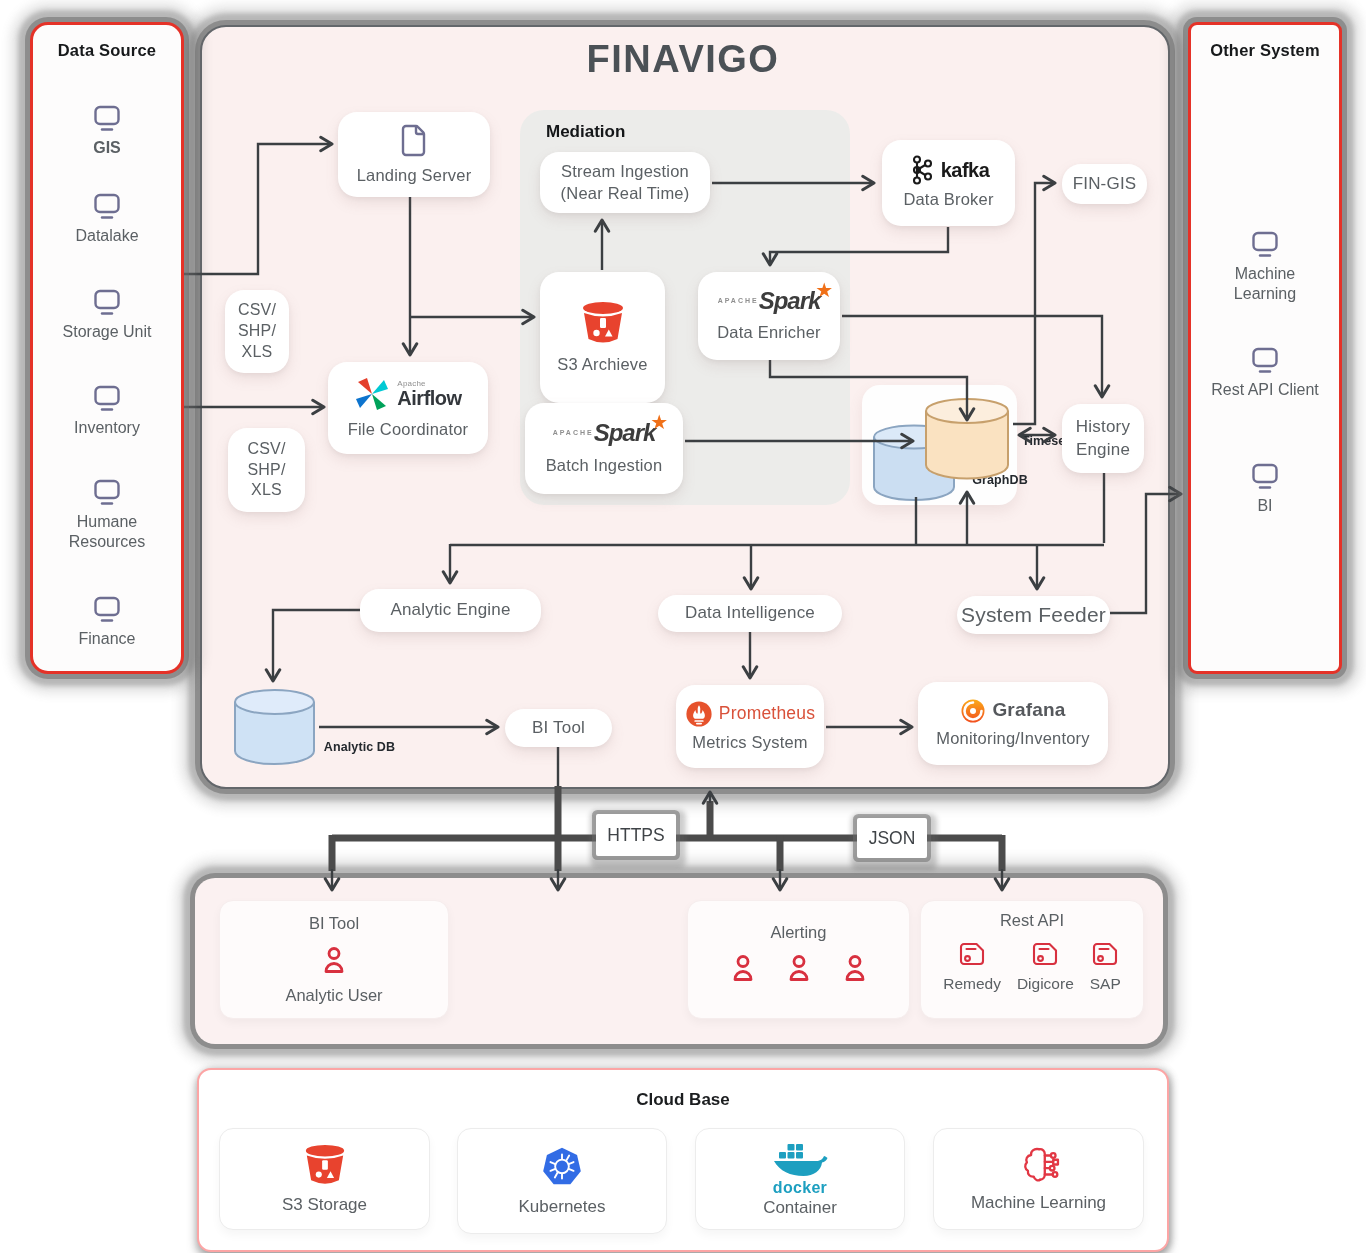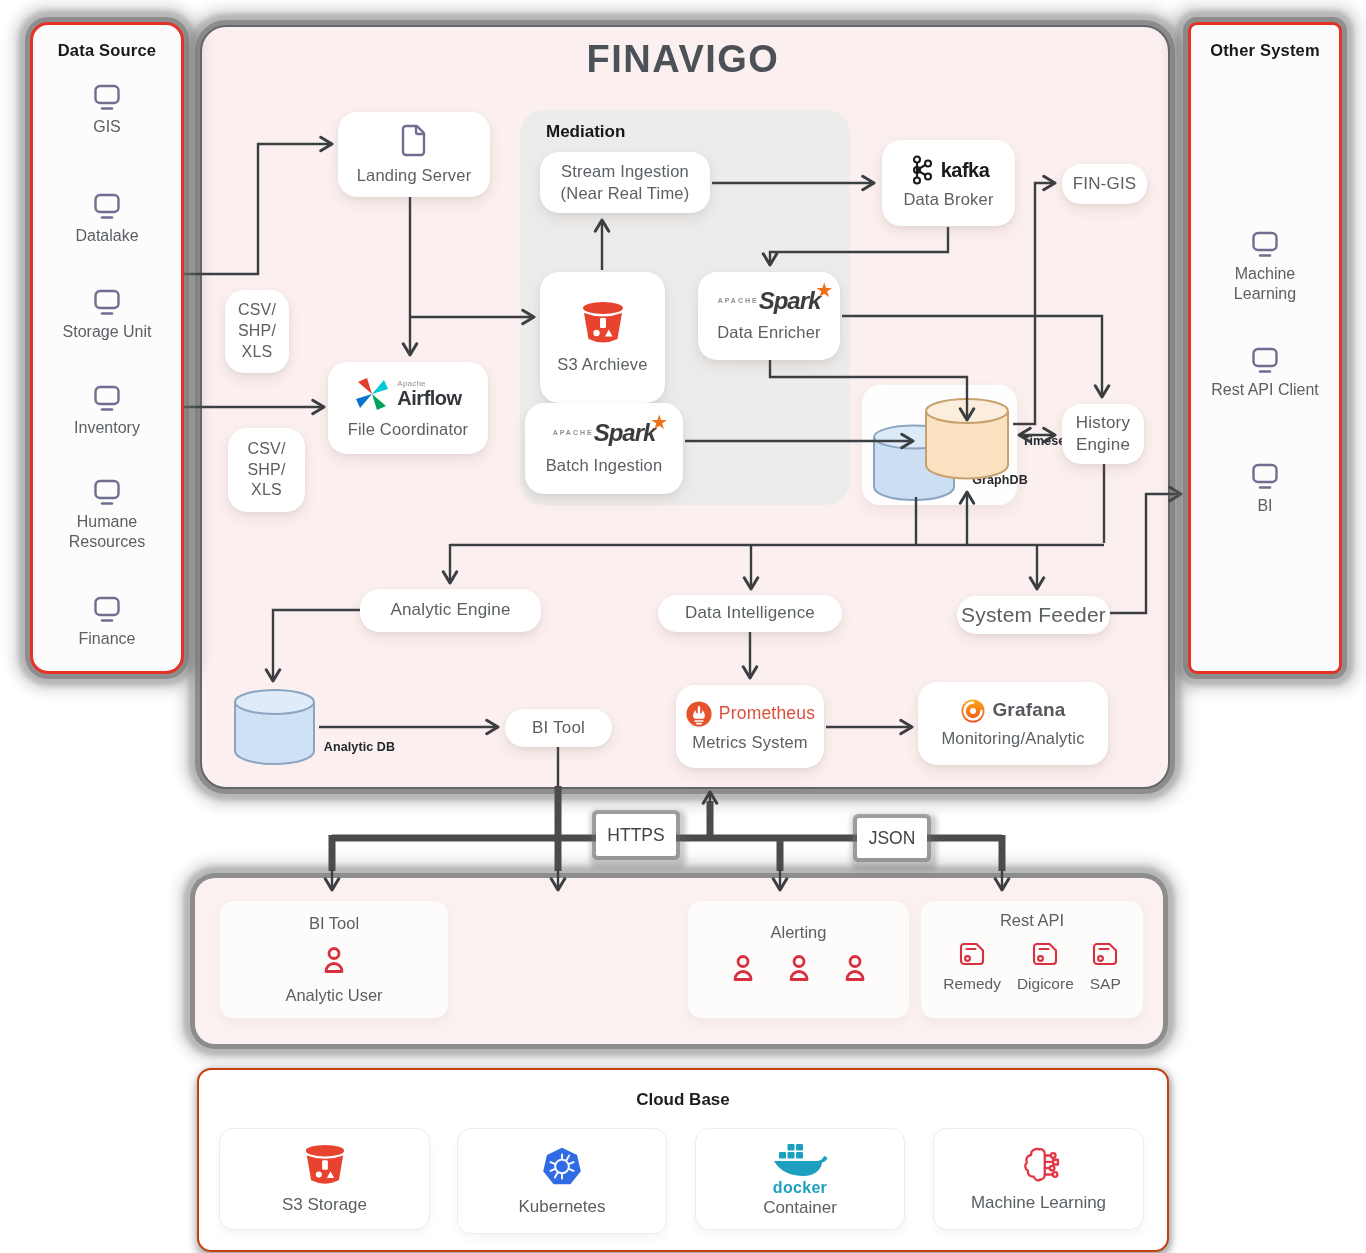--- a/index.html
+++ b/index.html
@@ -46,21 +46,21 @@
   
   .section-pink{background:#fbf1f1;border-radius:20px;}
   .ccard{position:absolute;background:#fefbfb;border:1px solid #f6eded;border-radius:14px;
          box-shadow:0 4px 10px rgba(0,0,0,.04);display:flex;flex-direction:column;
          align-items:center;color:#5b6064;font-size:16.5px;}
   .ccard .ctitle{margin-top:13px;}
   .ccard .cuser{margin-bottom:13px;}
   .iconrow{display:flex;align-items:center;justify-content:center;gap:30px;}
   .apicol{display:flex;flex-direction:column;align-items:center;gap:7px;font-size:15.5px;}
   
-  .cloud{background:#ffffff;border:2px solid #c2410c;border-radius:14px;
+  .cloud{background:#ffffff;border:2px solid #fca5a5;border-radius:14px;
          box-shadow:0 5px 8px 1px rgba(90,90,90,.5),3px 0 6px rgba(90,90,90,.25);}
   .cloud-title{position:absolute;top:20px;left:0;right:0;text-align:center;
                font-weight:bold;font-size:17px;color:#1b1d1f;}
   .kcard{position:absolute;background:#ffffff;border:1.5px solid #ececec;border-radius:14px;
          box-shadow:0 5px 10px rgba(0,0,0,.04);display:flex;flex-direction:column;
          align-items:center;justify-content:center;gap:8px;color:#5b6064;font-size:17px;}
   .docker-word{font-size:16px;font-weight:bold;color:#1d9fc0;letter-spacing:.3px;line-height:.9;}
   svg.arrows{position:absolute;left:0;top:0;pointer-events:none;}
 </style>
 </head>
@@ -240,21 +240,21 @@
 
   <div class="node" style="left:525px;top:403px;width:158px;height:91px;gap:10px;">
     <div class="sparkwrap">
       <span class="sp-apache">APACHE</span>
       <span class="sp-word">Spark</span>
       <span class="sp-star">★</span>
     </div>
     <span class="nlabel">Batch Ingestion</span>
   </div>
 
-  <div class="node" style="left:1062px;top:404px;width:82px;height:60px;font-size:17px;padding:0 4px;box-sizing:border-box;">
+  <div class="node" style="left:1062px;top:404px;width:82px;height:69px;font-size:17px;padding:0 4px;box-sizing:border-box;">
     <span class="nlabel">History Engine</span>
   </div>
 
   <div class="node" style="left:360px;top:589px;width:181px;height:43px;font-size:17px;">
     <span class="nlabel">Analytic Engine</span>
   </div>
 
   <div class="node" style="left:658px;top:595px;width:184px;height:37px;font-size:17px;">
     <span class="nlabel">Data Intelligence</span>
   </div>
@@ -288,33 +288,33 @@
             <stop offset="0" stop-color="#fbaa19"></stop>
               <stop offset="1" stop-color="#f24e1e"></stop>
           </linearGradient>
         </defs>
         <circle cx="13" cy="13" r="11.5" fill="url(#gg)"></circle>
         <path d="M13,4.5 a8.5,8.5 0 1 0 8.5,8.5" fill="none" stroke="#fff" stroke-width="2.6" stroke-linecap="round"></path>
         <circle cx="13" cy="13" r="3" fill="#fff"></circle>
       </svg>
       <span class="graf-word">Grafana</span>
     </div>
-    <span class="nlabel">Monitoring/Analytic</span>
+    <span class="nlabel">Monitoring/Inventory</span>
   </div>
 
   <div class="conn-label grain-sm" style="left:596px;top:814px;width:80px;height:42px;">
     <span>HTTPS</span>
   </div>
   <div class="conn-label grain-sm" style="left:857px;top:818px;width:70px;height:40px;">
     <span>JSON</span>
   </div>
 
   <div class="abs sidebar grain" style="left:30px;top:22px;width:148px;height:646px;">
     <div class="side-title">Data Source</div>
-    <div class="side-item" style="top:59px;">
+    <div class="side-item" style="top:80px;font-weight:bold;">
       <svg width="30" height="27" viewBox="0 0 30 27">
           <rect x="3.5" y="2" width="23" height="17" rx="4.5" fill="none" stroke="#6e6e91" stroke-width="2.4"></rect>
           <path d="M10,24.5 H20" stroke="#6e6e91" stroke-width="2.4" stroke-linecap="round"></path>
         </svg>
       <span>GIS</span>
     </div>
     <div class="side-item" style="top:168px;">
       <svg width="30" height="27" viewBox="0 0 30 27">
           <rect x="3.5" y="2" width="23" height="17" rx="4.5" fill="none" stroke="#6e6e91" stroke-width="2.4"></rect>
           <path d="M10,24.5 H20" stroke="#6e6e91" stroke-width="2.4" stroke-linecap="round"></path>

